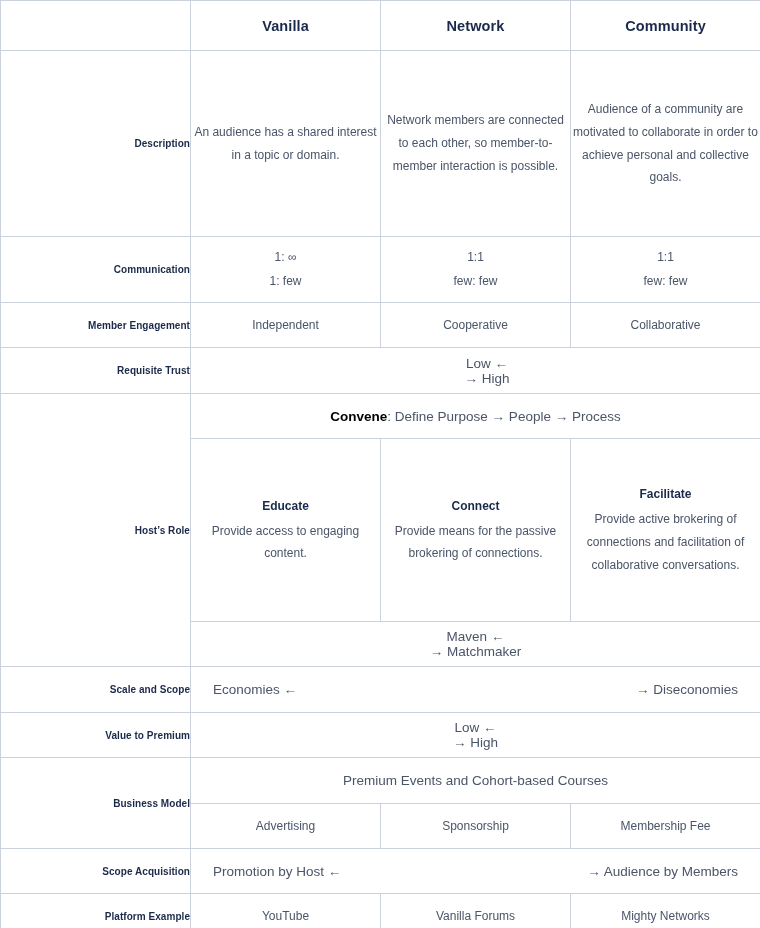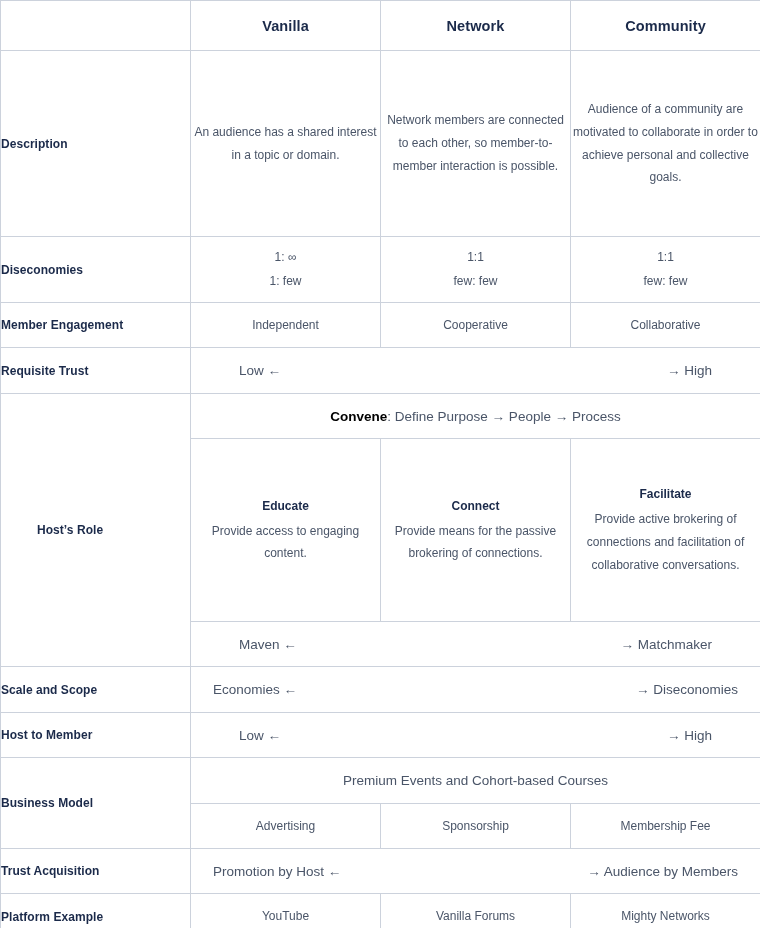--- a/index.html
+++ b/index.html
@@ -45,23 +45,23 @@
     font-weight: bold;
     font-size: 14.5px;
     color: #1b2a4a;
     letter-spacing: .1px;
   }
 
   
   .row-label {
     background: #f1f3f7;
     font-weight: bold;
-    font-size: 12px;
+    font-size: 10px;
     color: #1b2a4a;
-    text-align: left;
+    text-align: right;
     padding: 0 0 0 12px;
     vertical-align: middle;
     letter-spacing: .05px;
   }
   .row-label.top-align { vertical-align: middle; padding-left: 36px; }
 
   
   .cell {
     text-align: center;
     color: #4a5568;
@@ -75,42 +75,42 @@
     display: block;
     font-weight: bold;
     color: #1b2a4a;
     margin-bottom: 2px;
   }
 
   
   .r-desc td { height: 185px; vertical-align: middle; }
   .r-comm td { height: 65px; }
   .r-eng  td { height: 44px; }
-  .r-trust td { height: 45px; }
+  .r-trust td { height: 45px; padding-left: 23px; }
   .r-convene td { height: 44px; }
   .r-roles td  { height: 182px; vertical-align: middle; }
   .r-maven td  { height: 44px; }
   .r-scale td  { height: 45px; margin-top: 36px; }
   .r-value td  { height: 44px; }
   .r-premium td { height: 45px; }
   .r-adv td    { height: 44px; }
   .r-acq td    { height: 44px; }
   .r-plat td   { height: 45px; }
 
   
   .spectrum {
     display: flex;
     align-items: center;
     justify-content: space-between;
     width: 100%;
     box-sizing: border-box;
     color: #4a5568;
     font-size: 13.5px;
   }
-  .spectrum.pad-wide   { padding: 0 48px; }
+  .spectrum.pad-wide   { padding: 0 48px; flex-direction: column; }
   .spectrum.pad-narrow { padding: 0 22px; gap: 20px; }
   .spectrum span { white-space: nowrap; }
 
   .span-cell { padding: 0; }
 
   .center-line {
     text-align: center;
     color: #4a5568;
     font-size: 13.5px;
   }
@@ -139,21 +139,21 @@
   <tbody>
 
     <tr class="r-desc">
       <td class="row-label">Description</td>
       <td class="cell tall">An audience has a shared interest in a topic or domain.</td>
       <td class="cell tall">Network members are connected to each other, so member-to-member interaction is possible.</td>
       <td class="cell tall">Audience of a community are motivated to collaborate in order to achieve personal and collective goals.</td>
     </tr>
 
     <tr class="r-comm">
-      <td class="row-label">Diseconomies</td>
+      <td class="row-label">Communication</td>
       <td class="cell two-line">
         <div>1: ∞</div>
         <div>1: few</div>
       </td>
       <td class="cell two-line">
         <div>1:1</div>
         <div>few: few</div>
       </td>
       <td class="cell two-line">
         <div>1:1</div>
@@ -213,21 +213,21 @@
       <td class="row-label">Scale and Scope</td>
       <td class="span-cell" colspan="3">
         <div class="spectrum pad-narrow">
           <span>Economies ←</span>
           <span>→ Diseconomies</span>
         </div>
       </td>
     </tr>
 
     <tr class="r-value">
-      <td class="row-label">Host to Member</td>
+      <td class="row-label">Value to Premium</td>
       <td class="span-cell" colspan="3">
         <div class="spectrum pad-wide">
           <span>Low ←</span>
           <span>→ High</span>
         </div>
       </td>
     </tr>
 
     <tr class="r-premium">
       <td class="row-label" rowspan="2">Business Model</td>
@@ -236,21 +236,21 @@
       </td>
     </tr>
 
     <tr class="r-adv">
       <td class="cell">Advertising</td>
       <td class="cell">Sponsorship</td>
       <td class="cell">Membership Fee</td>
     </tr>
 
     <tr class="r-acq">
-      <td class="row-label">Trust Acquisition</td>
+      <td class="row-label">Scope Acquisition</td>
       <td class="span-cell" colspan="3">
         <div class="spectrum pad-narrow">
           <span>Promotion by Host ←</span>
           <span>→ Audience by Members</span>
         </div>
       </td>
     </tr>
 
     <tr class="r-plat">
       <td class="row-label">Platform Example</td>

